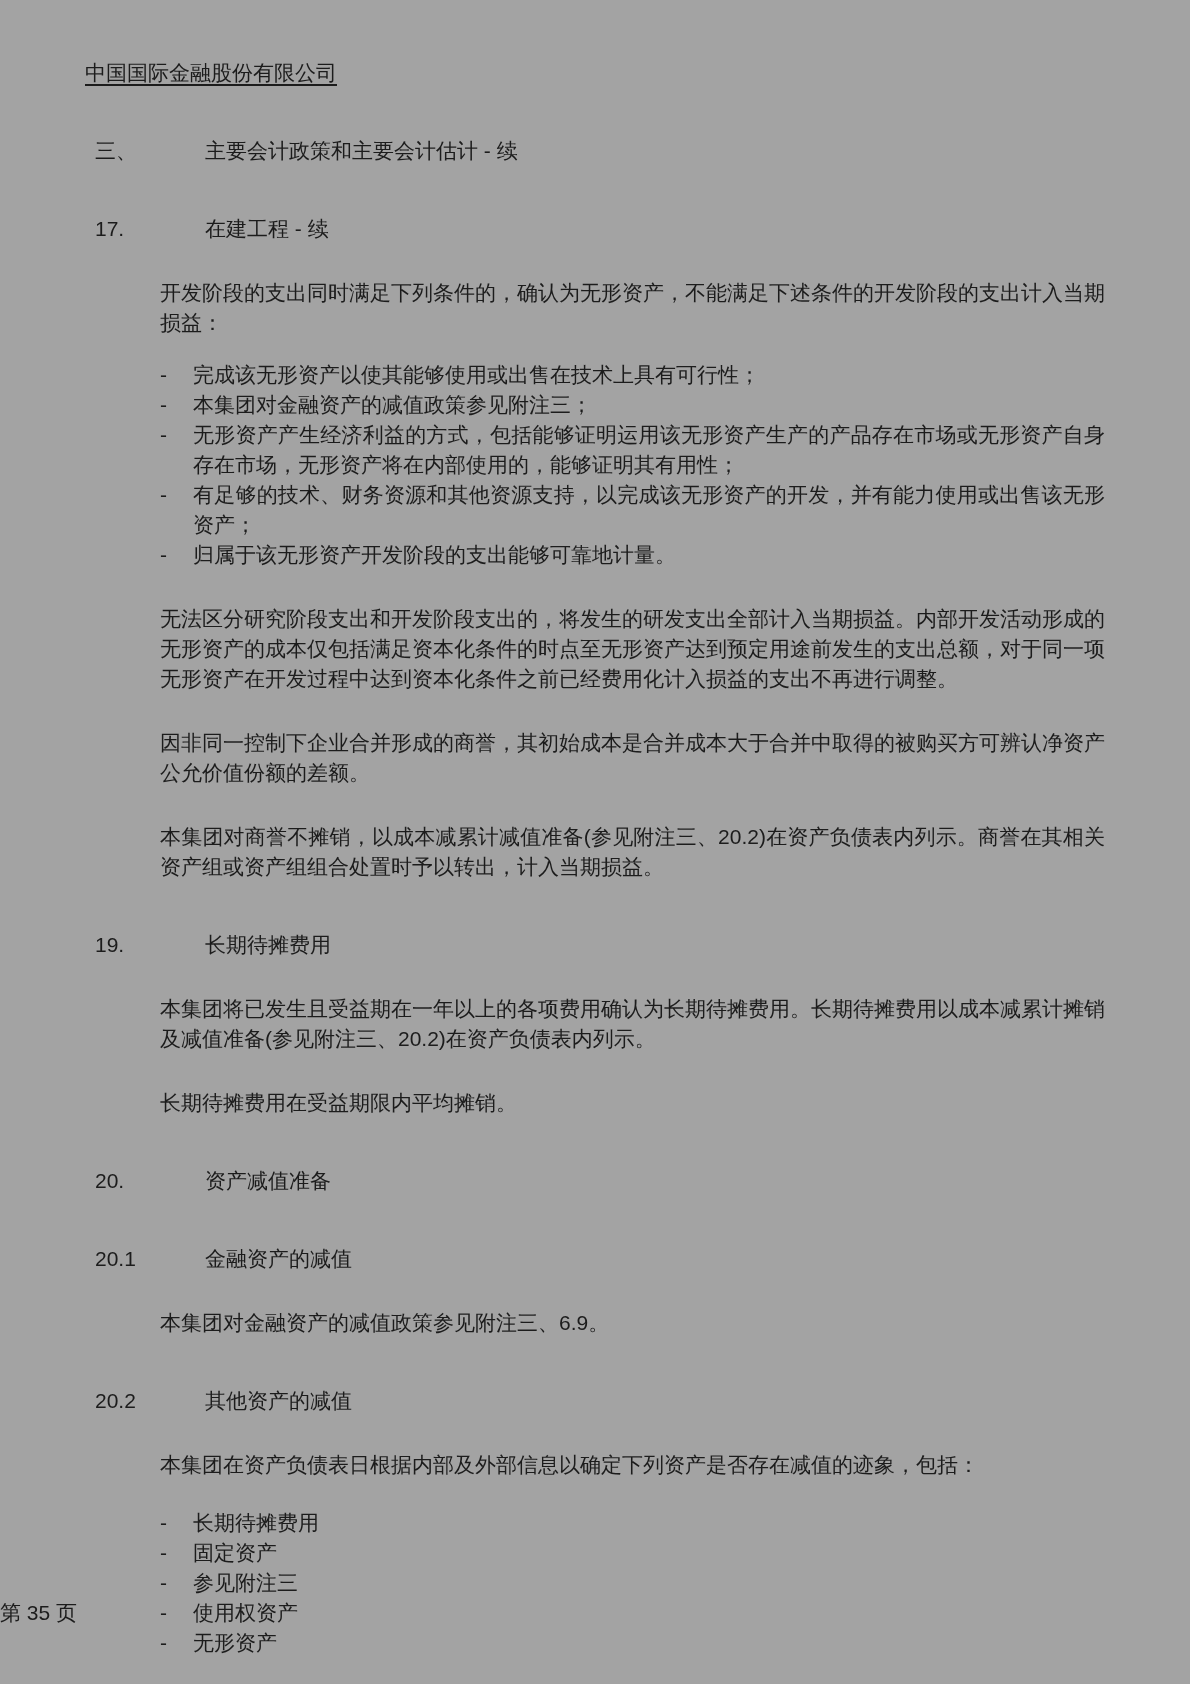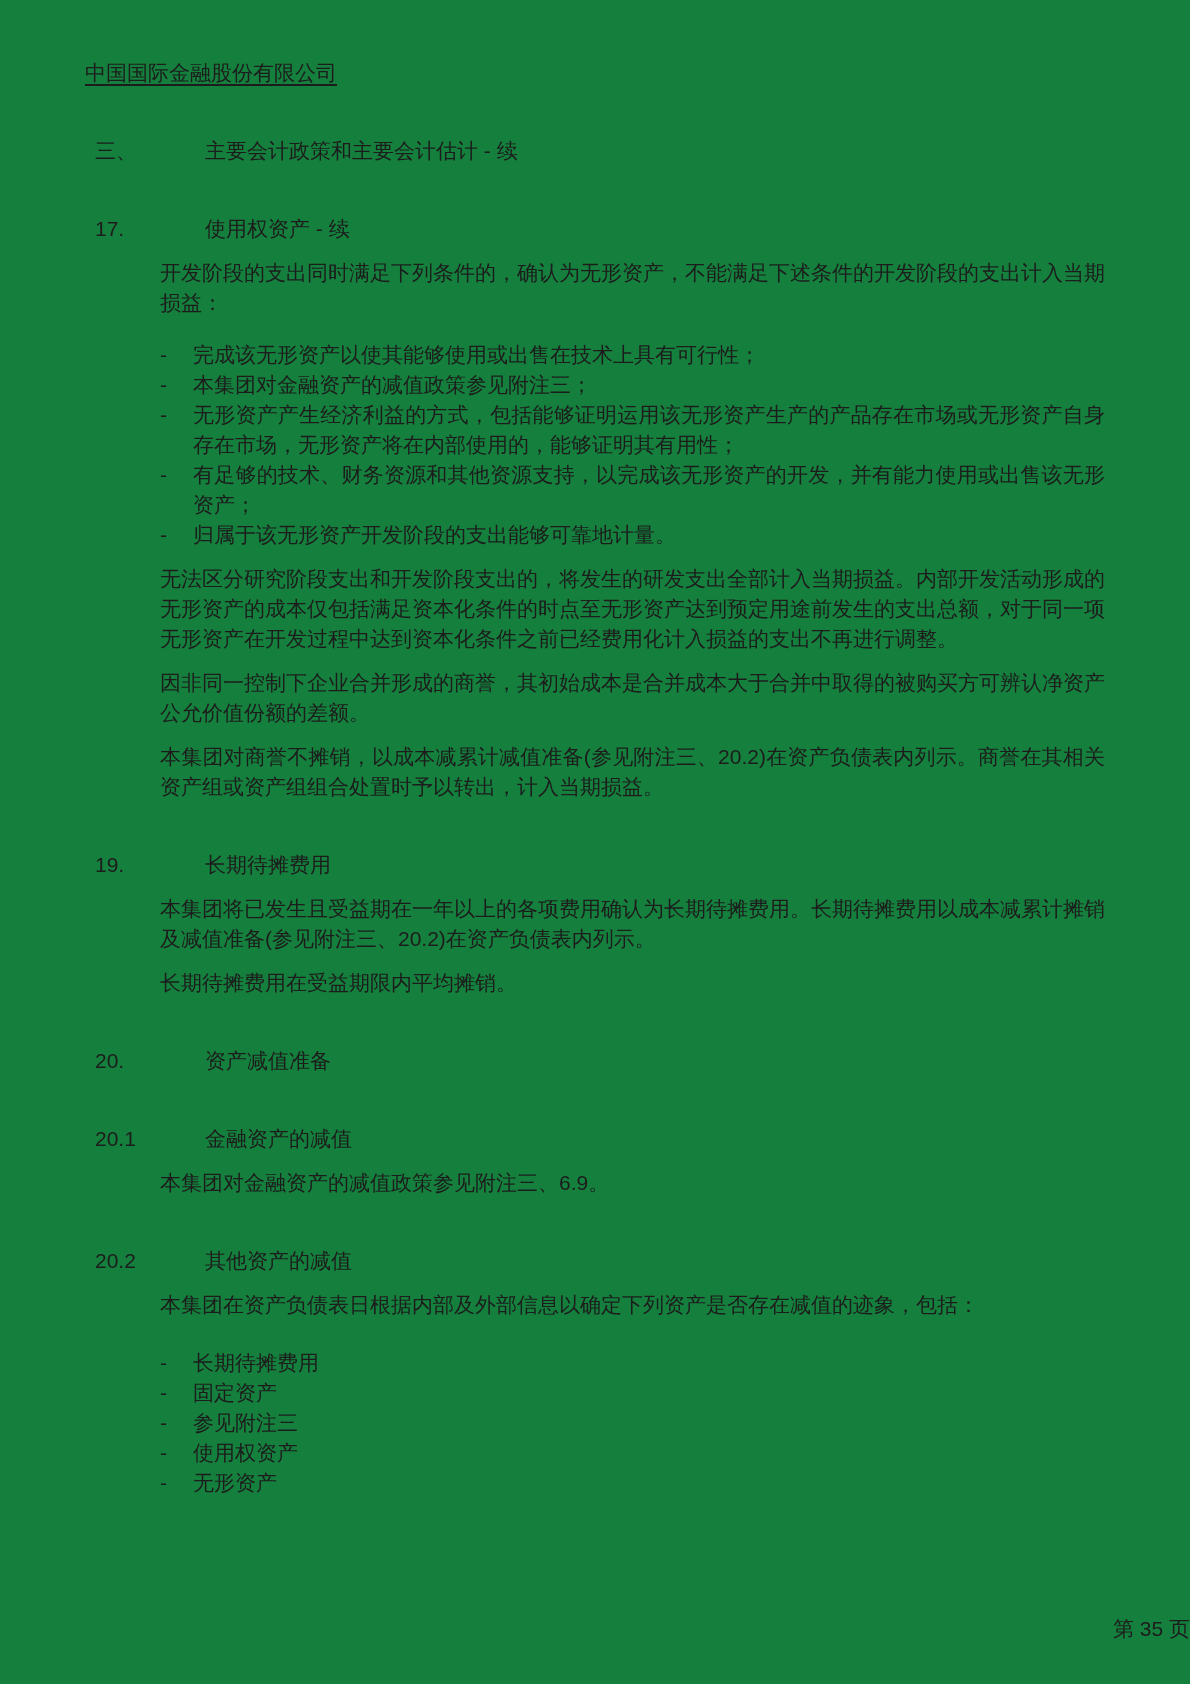--- a/index.html
+++ b/index.html
@@ -1,20 +1,20 @@
 <!DOCTYPE html>
 <html lang="zh"><head>
 <meta charset="utf-8">
 <style>
   html, body { margin: 0; padding: 0; background: #ffffff; }
   .page {
     position: relative;
     width: 1190px;
     height: 1684px;
-    background: #15803d;
+    background: #a3a3a3;
     color: #1c1c1c;
     font-family: "Liberation Sans", "DejaVu Sans", sans-serif;
     font-size: 21px;
     line-height: 30px;
     box-sizing: border-box;
     padding-top: 58px;
     overflow: hidden;
   }
   .doc-header {
     margin-left: 85px;
@@ -24,59 +24,59 @@
   .heading {
     display: flex;
     margin-left: 95px;
     margin-top: 48px;
   }
   .heading .num { width: 65px; flex-shrink: 0; }
   .heading .title { flex: 1; margin-left: 45px; }
   .para {
     margin-left: 160px;
     width: 945px;
-    margin-top: 14px;
+    margin-top: 34px;
     text-align: justify;
   }
   .bullets {
     margin-left: 160px;
     width: 945px;
     margin-top: 22px;
   }
   .bullet { display: flex; }
   .bullet .dash { width: 33px; flex-shrink: 0; }
   .bullet .text { flex: 1; text-align: justify; font-family: Liberation Serif, serif; }
   .plainlist {
     margin-left: 160px;
     width: 945px;
     margin-top: 28px;
   }
   .doc-footer {
     position: absolute;
     left: 0;
     right: 0;
-    bottom: 40px;
-    text-align: right;
+    bottom: 56px;
+    text-align: left;
   }
 </style>
 </head>
 <body>
 
 <div class="page">
 
   <div class="doc-header">中国国际金融股份有限公司</div>
 
   <div class="heading">
     <div class="num">三、</div>
     <div class="title">主要会计政策和主要会计估计 - 续</div>
   </div>
 
   <div class="heading">
     <div class="num">17.</div>
-    <div class="title">使用权资产 - 续</div>
+    <div class="title">在建工程 - 续</div>
   </div>
 
   <div class="para">开发阶段的支出同时满足下列条件的，确认为无形资产，不能满足下述条件的开发阶段的支出计入当期损益：</div>
 
   <div class="bullets">
     <div class="bullet">
       <span class="dash">-</span>
       <span class="text">完成该无形资产以使其能够使用或出售在技术上具有可行性；</span>
     </div>
     <div class="bullet">

